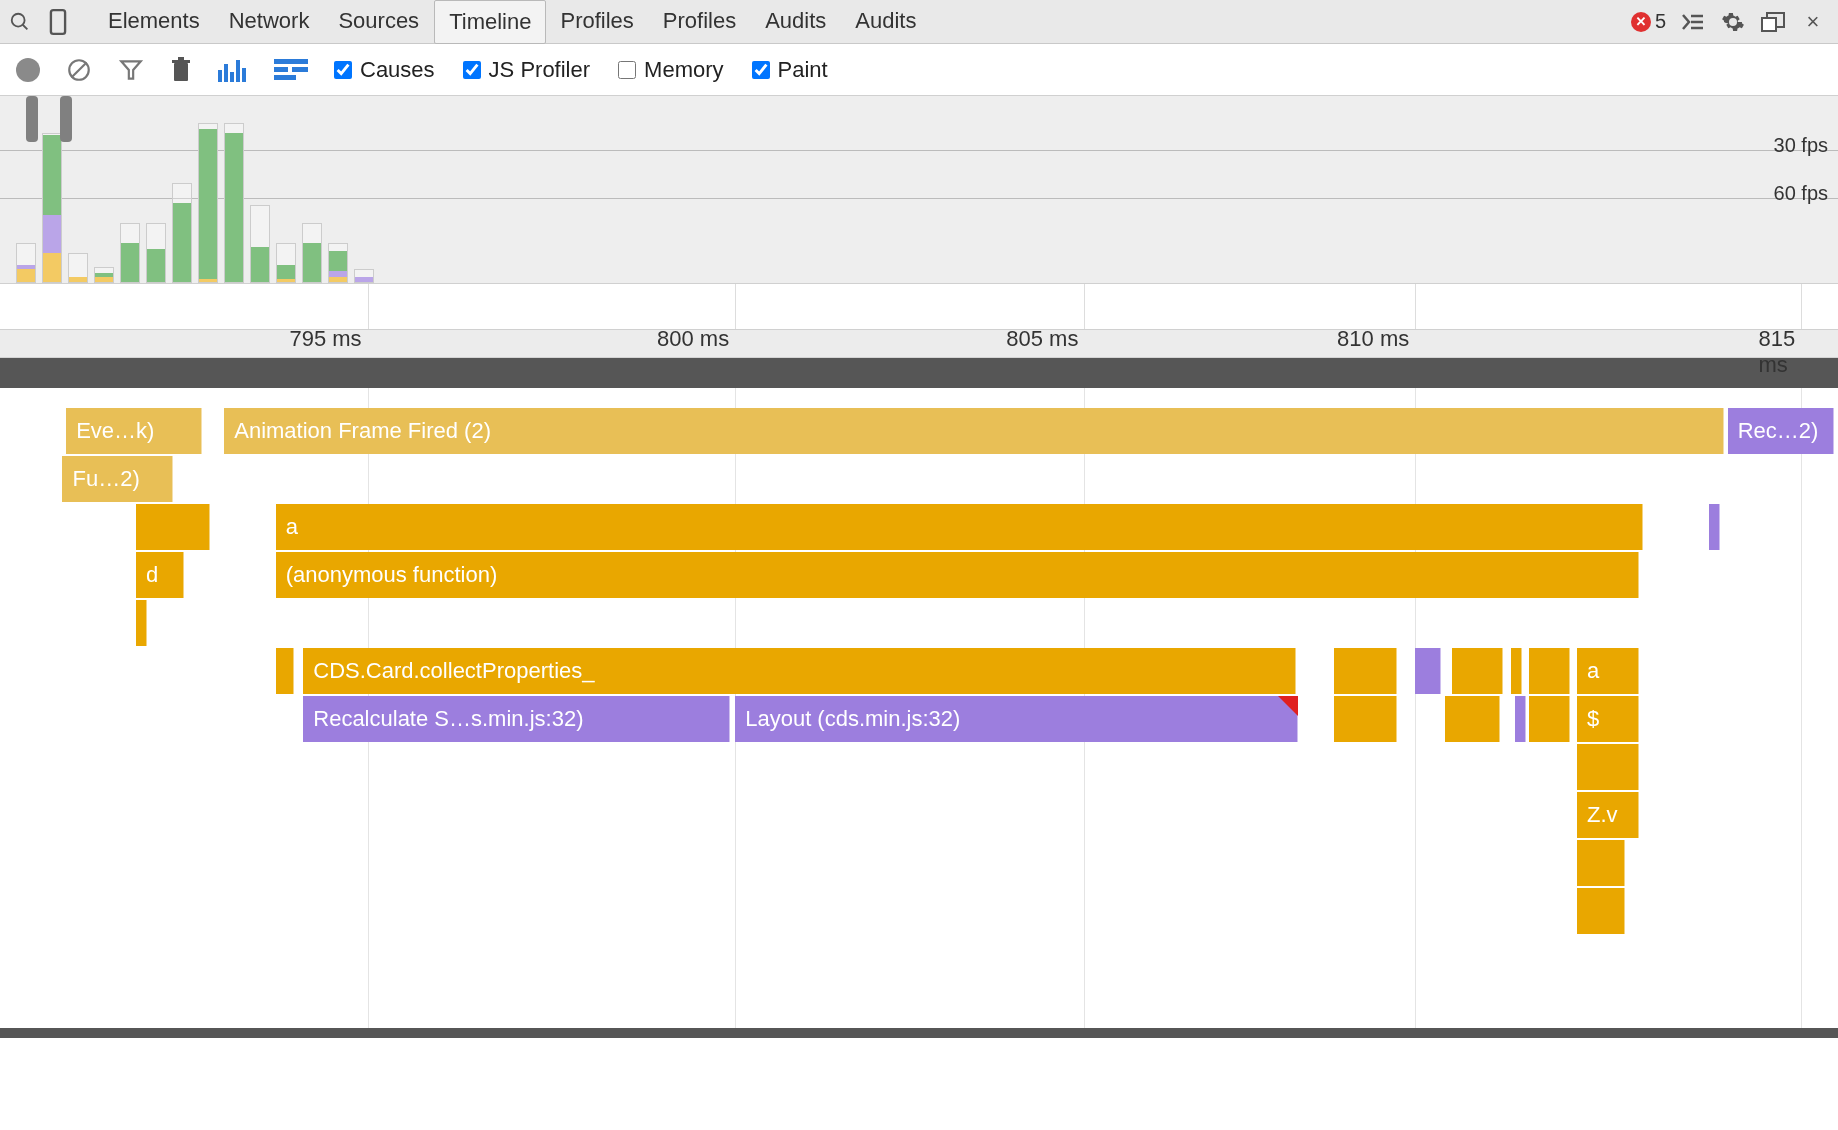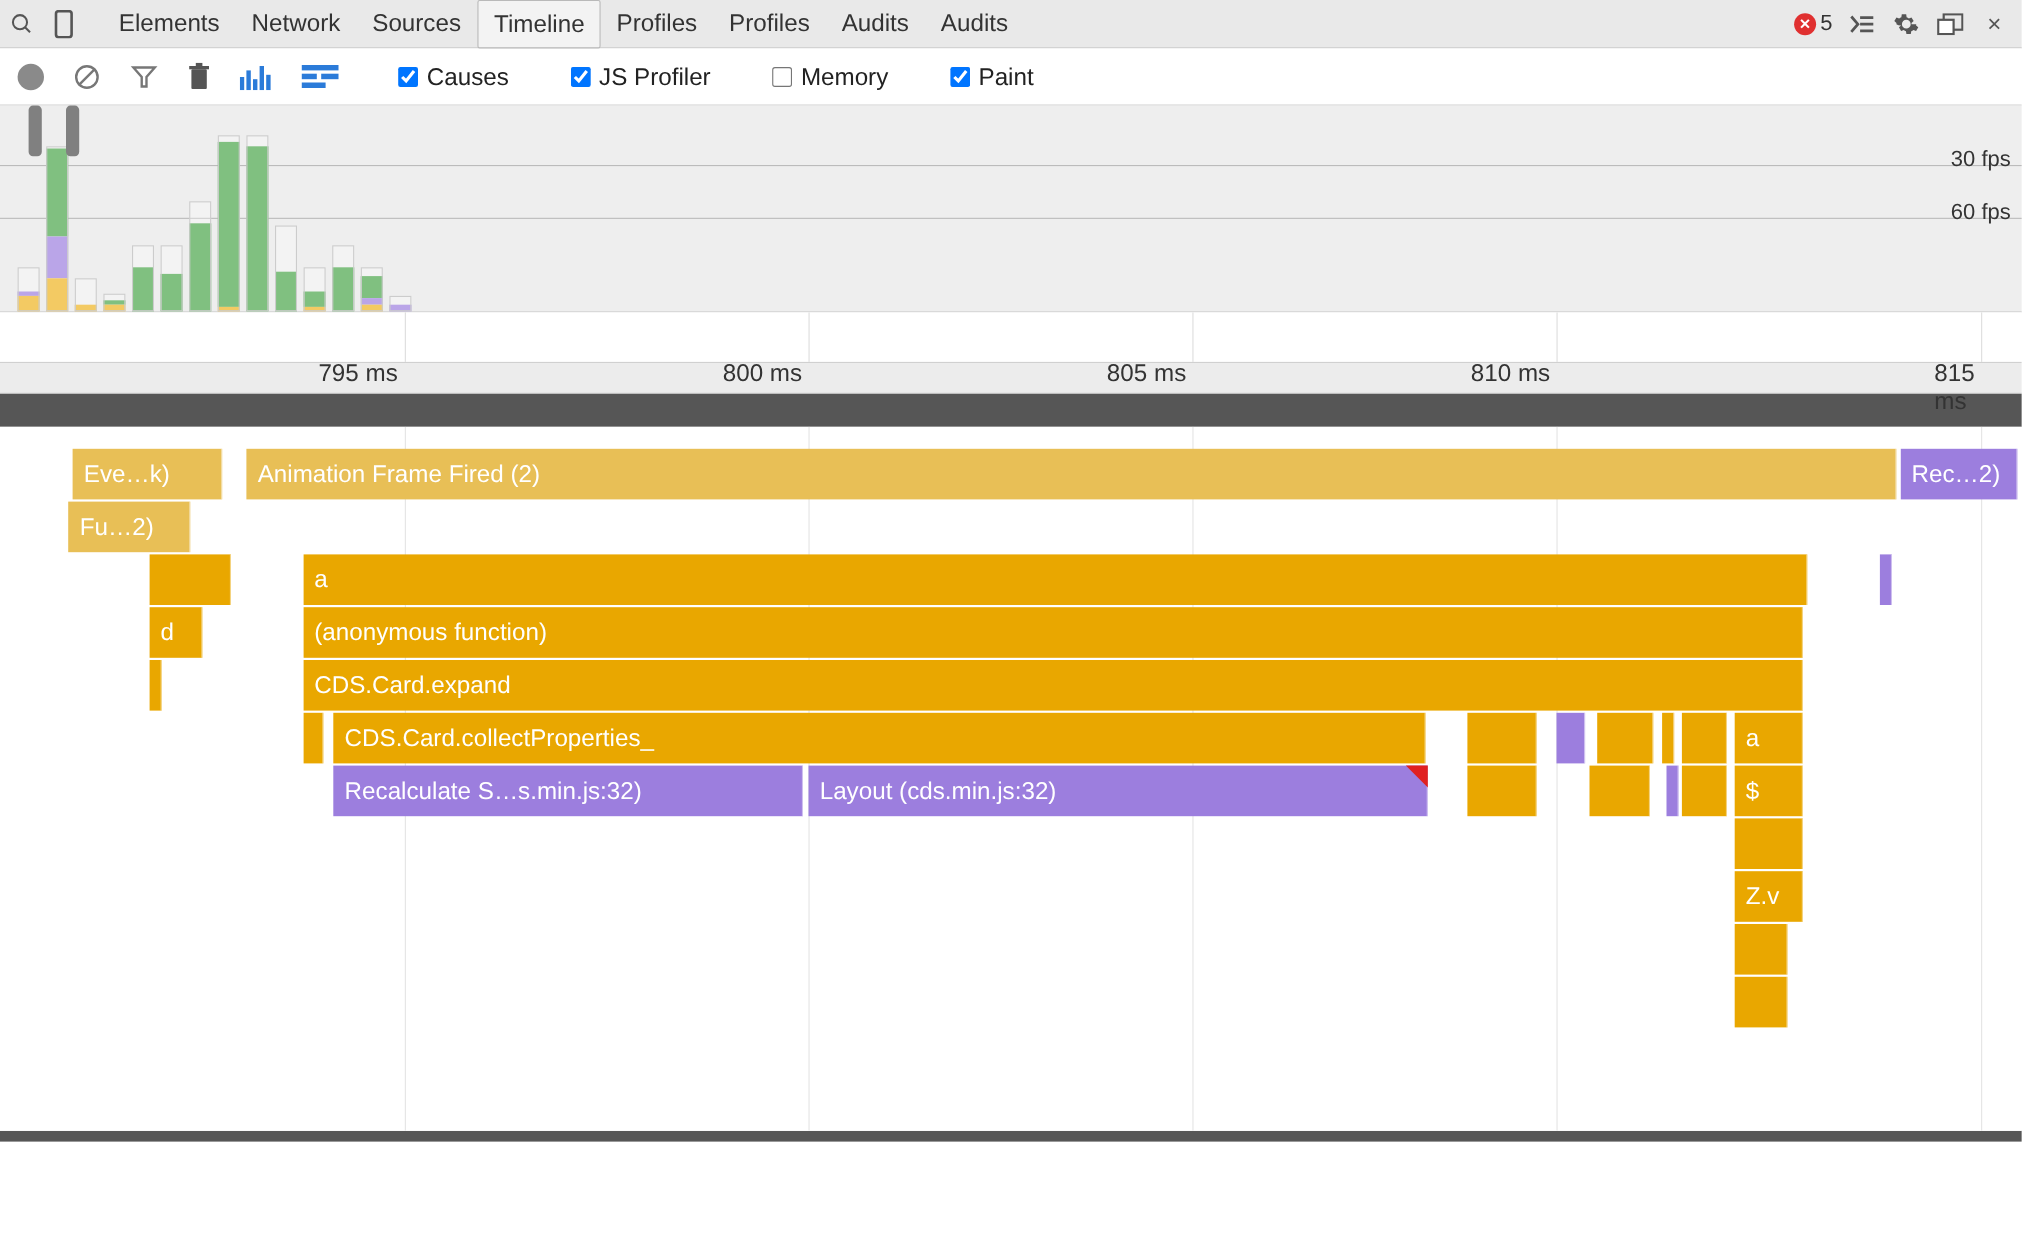--- a/index.html
+++ b/index.html
@@ -16,21 +16,21 @@
   .tabbar-right { margin-left: auto; display: flex; align-items: center; gap: 14px; padding-right: 6px; }
   .err-badge { display: flex; align-items: center; gap: 4px; font-size: 20px; color: #333; }
   .err-dot { width: 20px; height: 20px; border-radius: 50%; background: #e03030; color: #fff; display: flex; align-items: center; justify-content: center; font-size: 13px; font-weight: bold; }
   .iconbtn { width: 26px; height: 26px; display:flex; align-items:center; justify-content:center; color:#555;}
   .toolbar {
     display: flex; align-items: center; gap: 26px; height: 52px; padding: 0 16px;
     border-bottom: 1px solid #d0d0d0; background: #fff;
   }
   .toolbar .circle { width: 24px; height: 24px; border-radius: 50%; background: #8a8a8a; }
   .toolbar .ban svg, .toolbar .filter svg, .toolbar .trash svg, .toolbar .bars svg, .toolbar .flame svg { display:block; }
-  .cbx { display: flex; align-items: center; gap: 8px; font-size: 22px; color: #222; margin-left: 28px; }
+  .cbx { display: flex; align-items: center; gap: 8px; font-size: 22px; color: #222; }
   .cbx input { width: 18px; height: 18px; }
   .overview {
     position: relative; height: 188px; background: #eee; border-bottom: 1px solid #d0d0d0;
   }
   .overview .gridline.fps30 { position: absolute; left:0; right:0; top: 54px; border-top: 1px solid #bbb; }
   .overview .gridline.fps60 { position: absolute; left:0; right:0; top: 102px; border-top: 1px solid #bbb; }
   .overview .flabel30 { position: absolute; right: 10px; top: 38px; font-size: 20px; color: #333; }
   .overview .flabel60 { position: absolute; right: 10px; top: 86px; font-size: 20px; color: #333; }
   .overview .bars { position:absolute; left:16px; bottom:0; height:160px; width:420px; display:flex; align-items:flex-end; gap:6px;}
   .ov-bar { width: 20px; position:relative; display:flex; flex-direction:column-reverse; }
@@ -278,21 +278,20 @@
     <div class="fe script-light" style="top: 20px; left: 3.6%; width: 7.4%;">Eve…k)</div>
     <div class="fe script-light" style="top: 20px; left: 12.2%; width: 81.6%;">Animation Frame Fired (2)</div>
     <div class="fe render" style="top: 20px; left: 94%; width: 5.8%;">Rec…2)</div>
     <div class="fe script-light" style="top: 68px; left: 3.4%; width: 6%;">Fu…2)</div>
     <div class="fe script-dark" style="top: 116px; left: 7.4%; width: 4%;"></div>
     <div class="fe script-dark" style="top: 116px; left: 15%; width: 74.4%;">a</div>
     <div class="fe render" style="top: 116px; left: 93%; width: 0.4%;"></div>
     <div class="fe script-dark" style="top: 164px; left: 7.4%; width: 2.6%;">d</div>
     <div class="fe script-dark" style="top: 164px; left: 15%; width: 74.2%;">(anonymous function)</div>
     <div class="fe script-dark" style="top: 212px; left: 7.4%; width: 0.4%;"></div>
-    <div class="fe script-dark" style="top: 212px; left: 15%; width: 74.2%;">CDS.Card.expand</div>
     <div class="fe script-dark" style="top: 260px; left: 15%; width: 1%;"></div>
     <div class="fe script-dark" style="top: 260px; left: 16.5%; width: 54%;">CDS.Card.collectProperties_</div>
     <div class="fe script-dark" style="top: 260px; left: 72.6%; width: 3.4%;"></div>
     <div class="fe render" style="top: 260px; left: 77%; width: 1.4%;"></div>
     <div class="fe script-dark" style="top: 260px; left: 79%; width: 2.8%;"></div>
     <div class="fe script-dark" style="top: 260px; left: 82.2%; width: 0.6%;"></div>
     <div class="fe script-dark" style="top: 260px; left: 83.2%; width: 2.2%;"></div>
     <div class="fe script-dark" style="top: 260px; left: 85.8%; width: 3.4%;">a</div>
     <div class="fe render" style="top: 308px; left: 16.5%; width: 23.2%;">Recalculate S…s.min.js:32)</div>
     <div class="fe render" style="top: 308px; left: 40%; width: 30.6%;">Layout (cds.min.js:32)</div>

